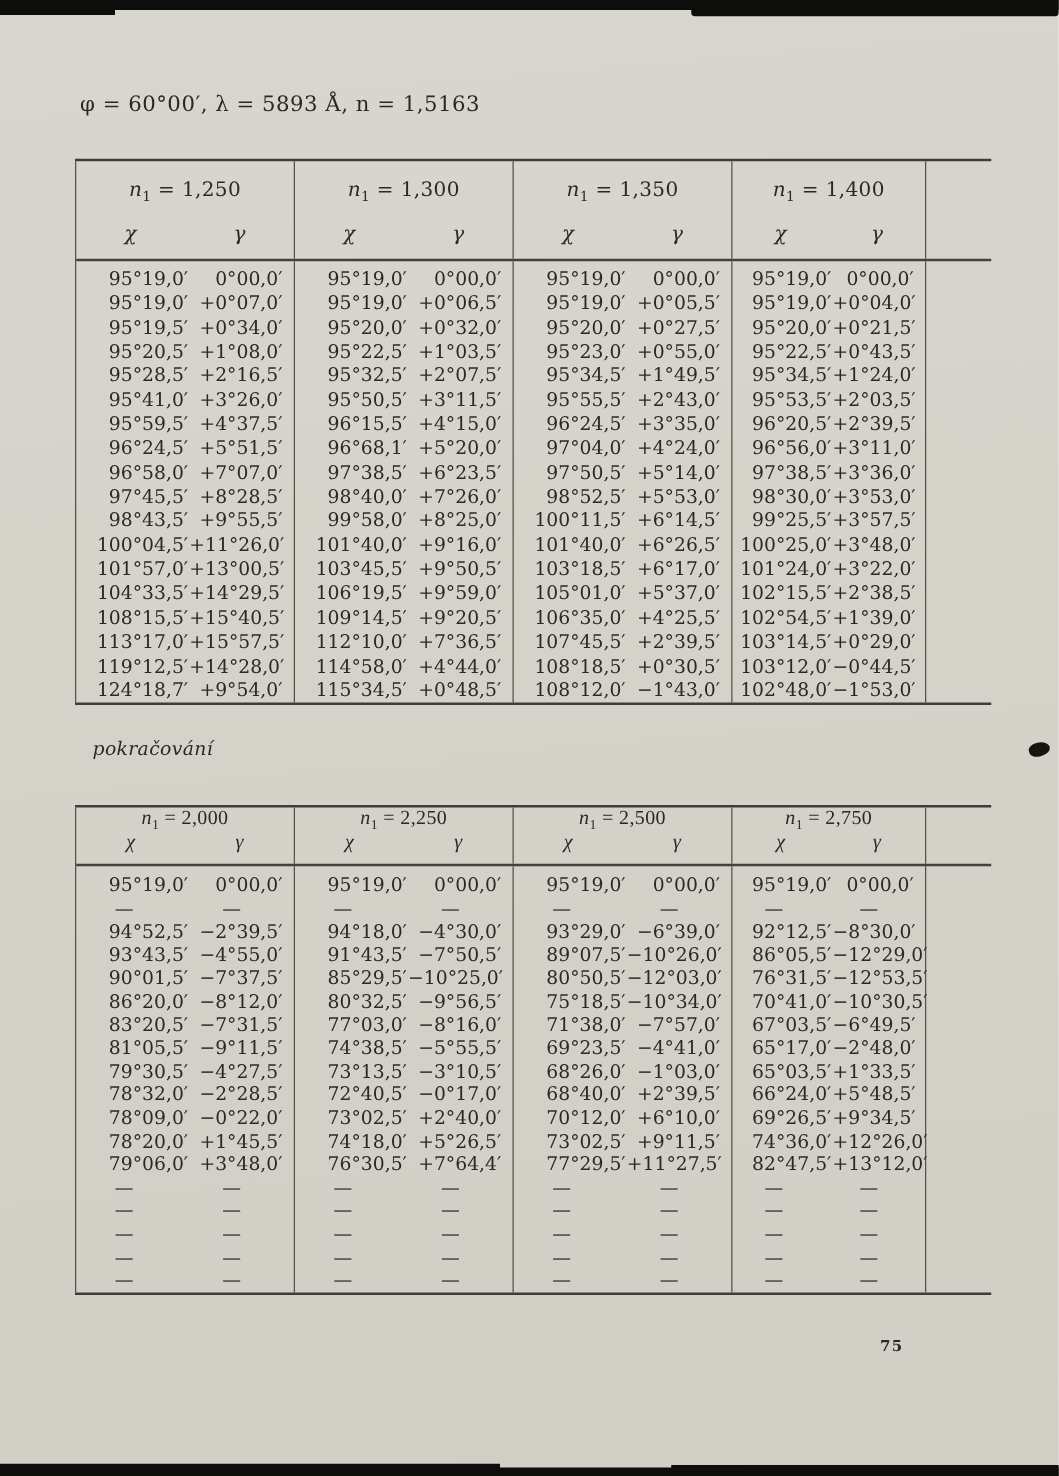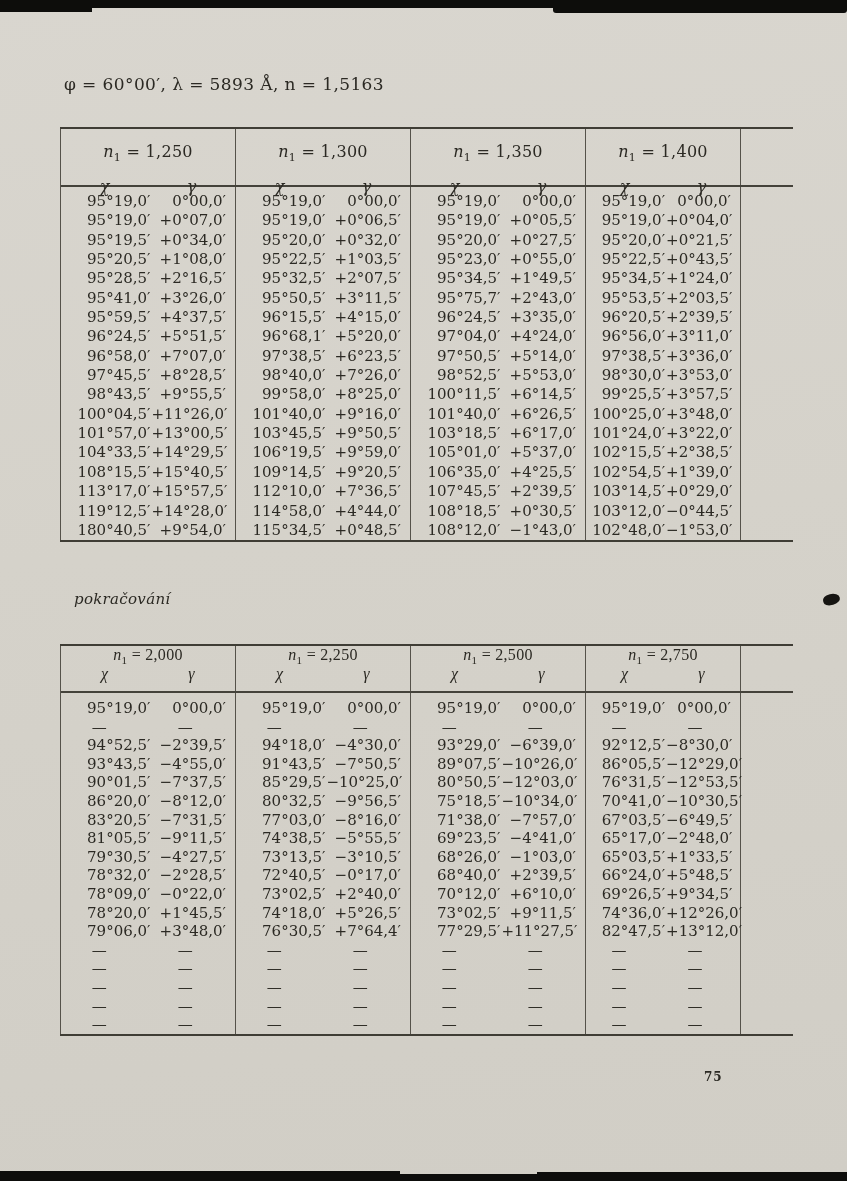--- a/index.html
+++ b/index.html
@@ -43,21 +43,21 @@
   #table2 { top:644px; }
   .tbl-inner { border-left:1px solid #55524a; }
   .head-grid, .body-grid {
     display:grid;
     grid-template-columns:175px 175px 175px 155px auto;
   }
   .grp { border-right:1px solid #55524a; }
   .spacer { border:none; }
   .mid-rule { border-top:2px solid #44423a; height:0; }
   .head-grp { text-align:center; }
-  #table1 .head-grp { height:56px; padding-top:13px; }
+  #table1 .head-grp { height:78px; padding-top:13px; }
   #table2 .head-grp { height:45px; padding-top:0;font-family:Liberation Serif, serif; }
   .n1 { font-size:16px; letter-spacing:.3px; }
   .n1 i { font-style:italic; }
   .n1 sub { font-size:11px; }
   .sym-row { display:flex; width:100%; }
   #table1 .sym-row { margin-top:13px; }
   #table2 .sym-row { margin-top:-1px; }
   .sym {
     width:50%; text-align:center;
     font-style:italic; font-size:16px;
@@ -184,21 +184,21 @@
           </div>
           <div class="row">
             <span class="cx">113°17,0′</span>
             <span class="cy">+15°57,5′</span>
           </div>
           <div class="row">
             <span class="cx">119°12,5′</span>
             <span class="cy">+14°28,0′</span>
           </div>
           <div class="row">
-            <span class="cx">180°40,5′</span>
+            <span class="cx">124°18,7′</span>
             <span class="cy">+9°54,0′</span>
           </div>
         </div>
         <div class="grp body-grp">
           <div class="row">
             <span class="cx">95°19,0′</span>
             <span class="cy">0°00,0′</span>
           </div>
           <div class="row">
             <span class="cx">95°19,0′</span>
@@ -284,21 +284,21 @@
           </div>
           <div class="row">
             <span class="cx">95°23,0′</span>
             <span class="cy">+0°55,0′</span>
           </div>
           <div class="row">
             <span class="cx">95°34,5′</span>
             <span class="cy">+1°49,5′</span>
           </div>
           <div class="row">
-            <span class="cx">95°75,7′</span>
+            <span class="cx">95°55,5′</span>
             <span class="cy">+2°43,0′</span>
           </div>
           <div class="row">
             <span class="cx">96°24,5′</span>
             <span class="cy">+3°35,0′</span>
           </div>
           <div class="row">
             <span class="cx">97°04,0′</span>
             <span class="cy">+4°24,0′</span>
           </div>

